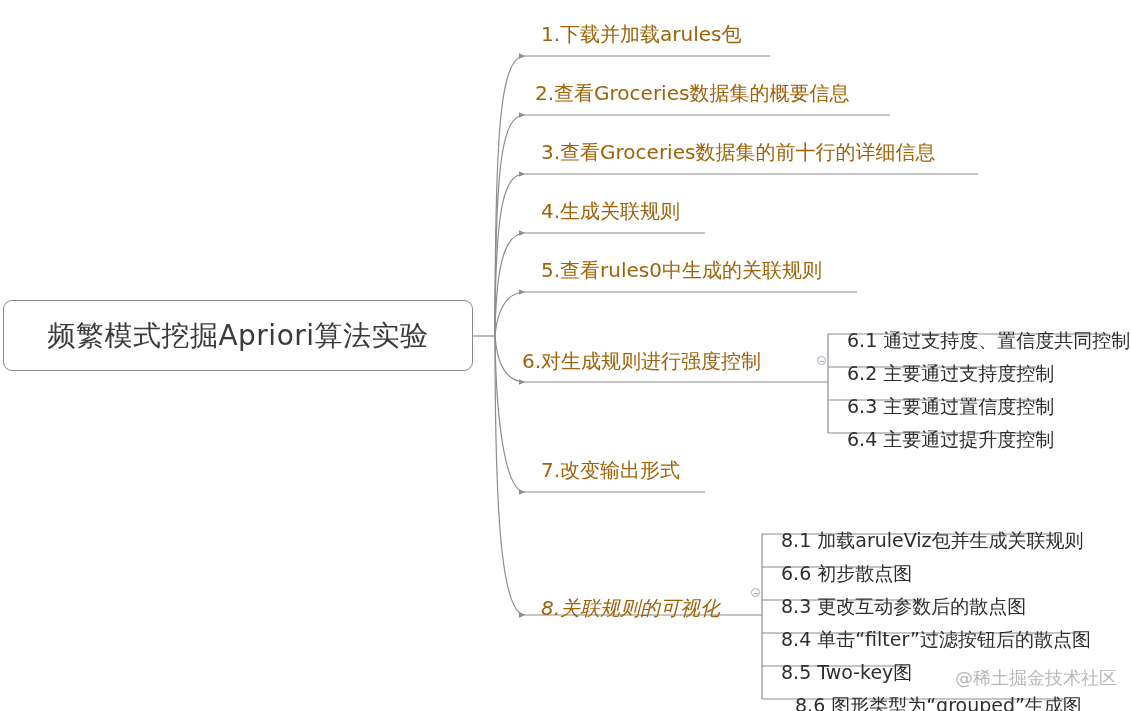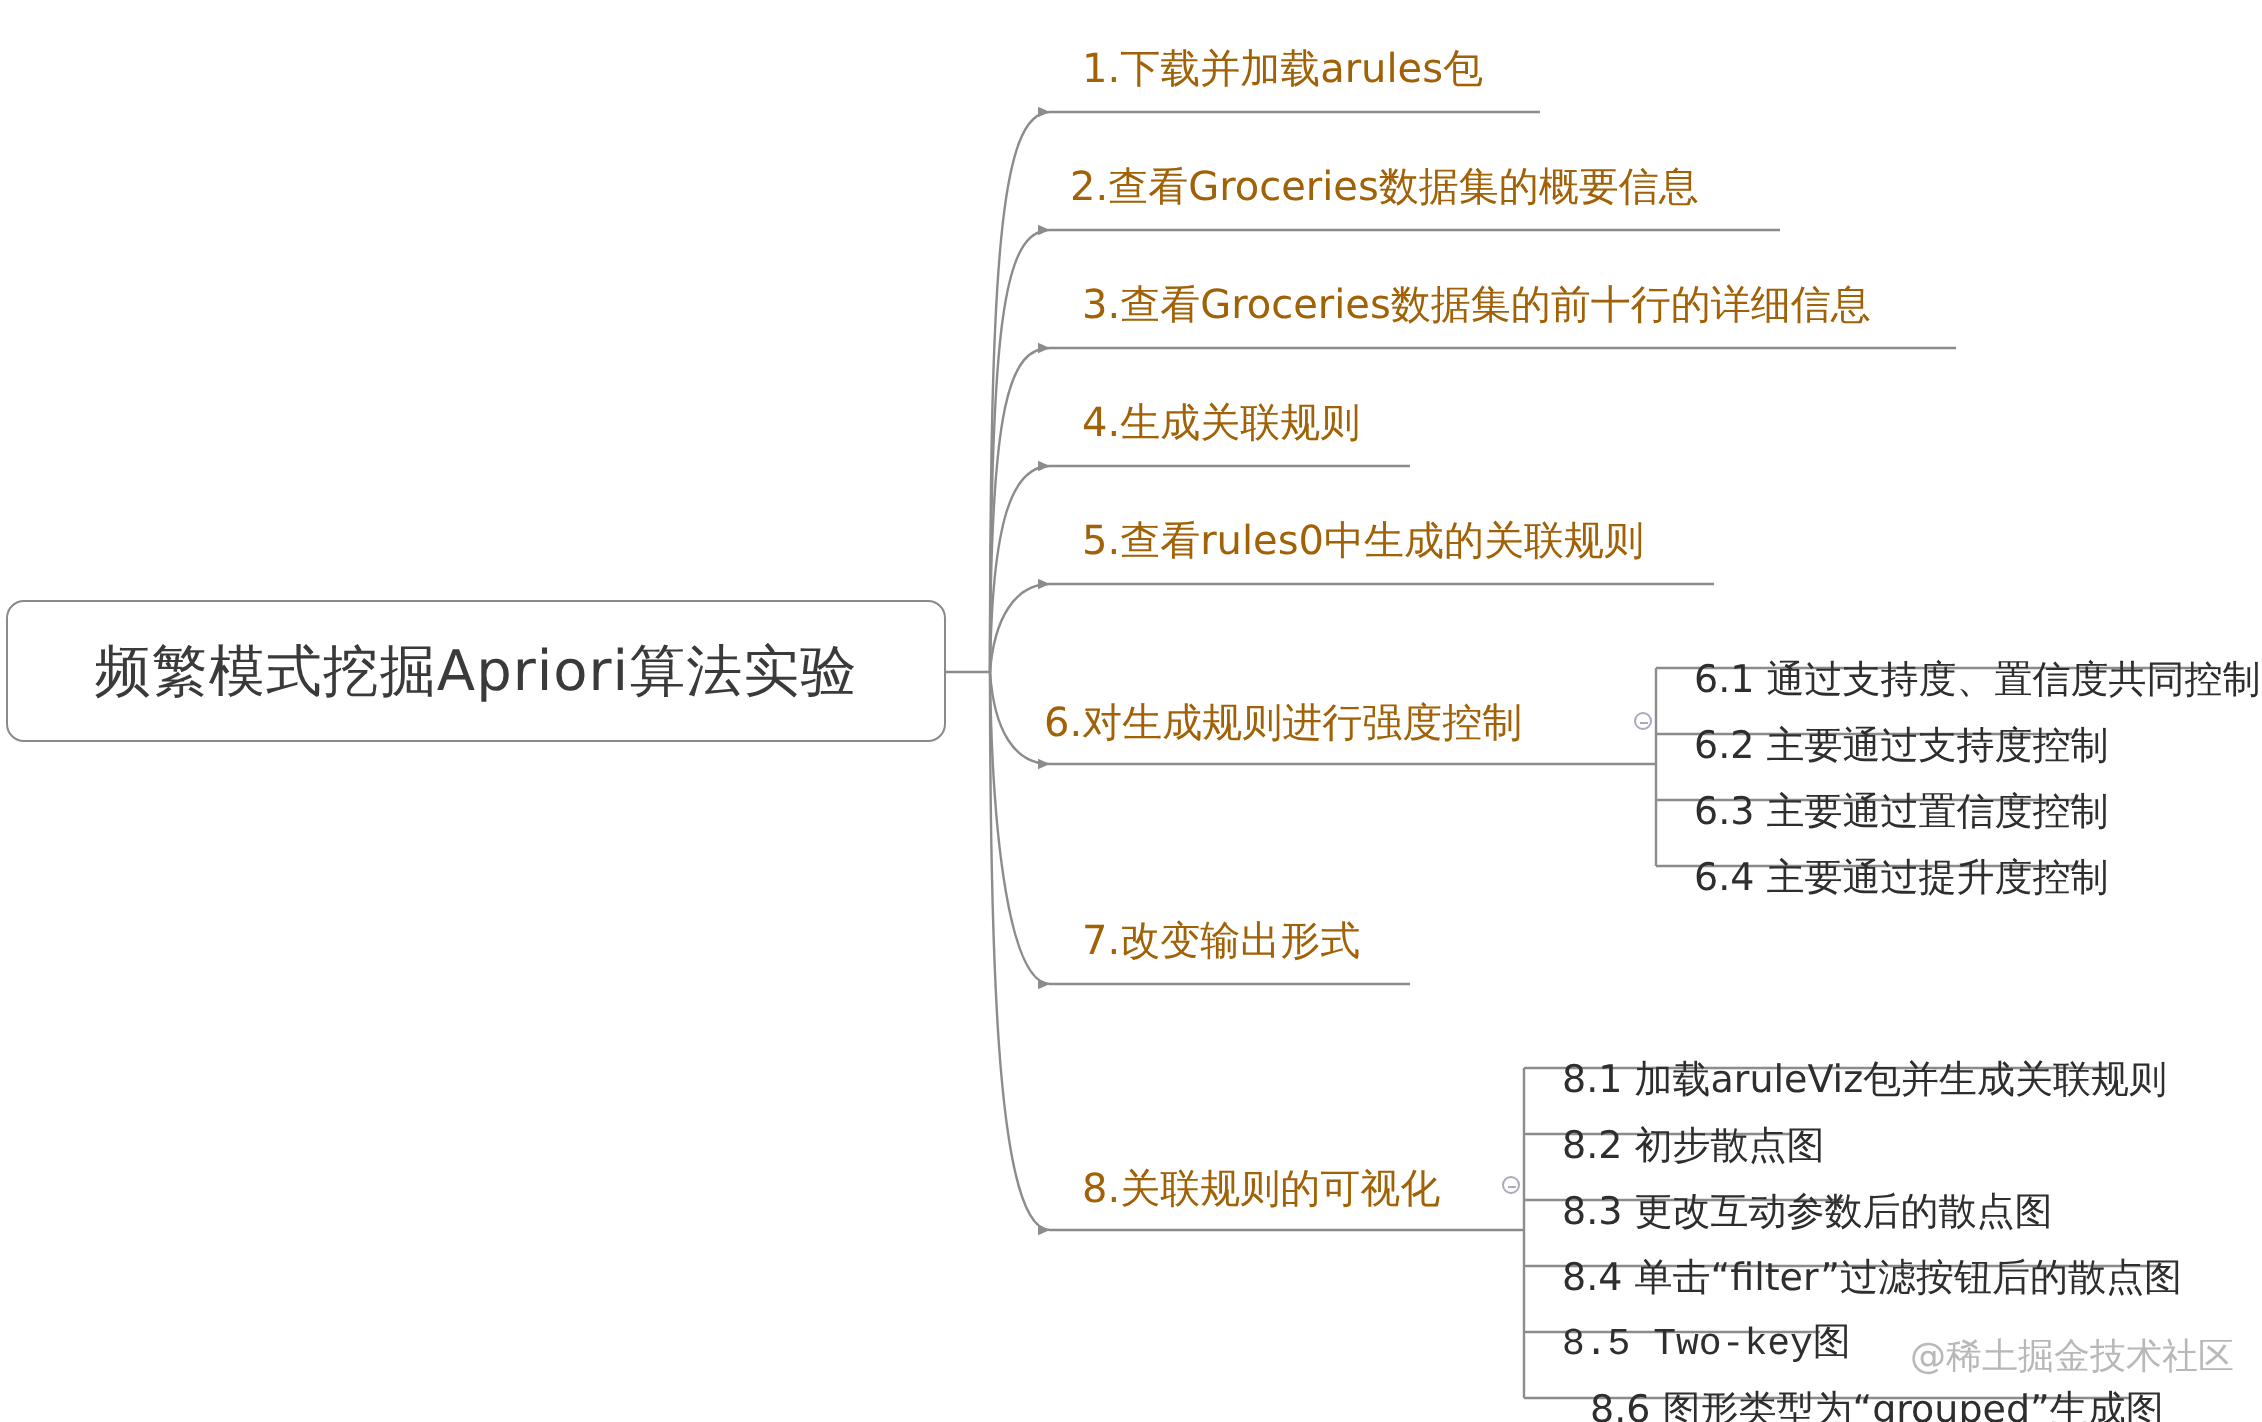--- a/index.html
+++ b/index.html
@@ -73,28 +73,28 @@
 </div>
 
 <span class="branch-label" style="left:541px;top:22px;">1.下载并加载arules包</span>
 <span class="branch-label" style="left:535px;top:81px;">2.查看Groceries数据集的概要信息</span>
 <span class="branch-label" style="left:541px;top:140px;">3.查看Groceries数据集的前十行的详细信息</span>
 <span class="branch-label" style="left:541px;top:199px;">4.生成关联规则</span>
 <span class="branch-label" style="left:541px;top:258px;">5.查看rules0中生成的关联规则</span>
 <span class="branch-label" style="left:522px;top:349px;">6.对生成规则进行强度控制</span>
 <span class="collapse" style="left:817px;top:356px;"></span>
 <span class="branch-label" style="left:541px;top:458px;">7.改变输出形式</span>
-<span class="branch-label" style="left:541px;top:582px;">8.关联规则的可视化</span>
+<span class="branch-label" style="left:541px;top:596px;font-style:italic;">8.关联规则的可视化</span>
 <span class="collapse" style="left:751px;top:588px;"></span>
 
 <span class="sub-label" style="left:847px;top:310px;">6.1 通过支持度、置信度共同控制</span>
 <span class="sub-label" style="left:847px;top:343px;">6.2 主要通过支持度控制</span>
 <span class="sub-label" style="left:847px;top:376px;">6.3 主要通过置信度控制</span>
 <span class="sub-label" style="left:847px;top:409px;">6.4 主要通过提升度控制</span>
 
 <span class="sub-label" style="left:781px;top:510px;">8.1 加载aruleViz包并生成关联规则</span>
-<span class="sub-label" style="left:781px;top:543px;">8.2 初步散点图</span>
+<span class="sub-label" style="left:781px;top:543px;">6.6 初步散点图</span>
 <span class="sub-label" style="left:781px;top:576px;">8.3 更改互动参数后的散点图</span>
 <span class="sub-label" style="left:781px;top:609px;">8.4 单击“filter”过滤按钮后的散点图</span>
-<span class="sub-label" style="left:781px;top:642px;font-family:Liberation Mono, monospace;">8.5 Two-key图</span>
+<span class="sub-label" style="left:781px;top:642px;">8.5 Two-key图</span>
 <span class="sub-label" style="left:795px;top:675px;">8.6 图形类型为“grouped”生成图</span>
 
 <span class="watermark">@稀土掘金技术社区</span>
 
 </body></html>

